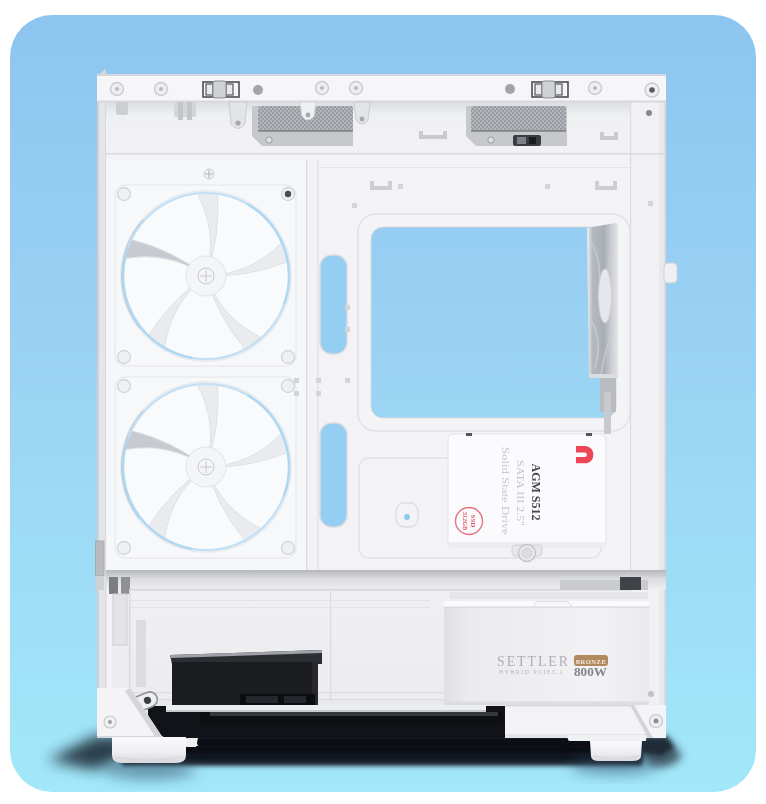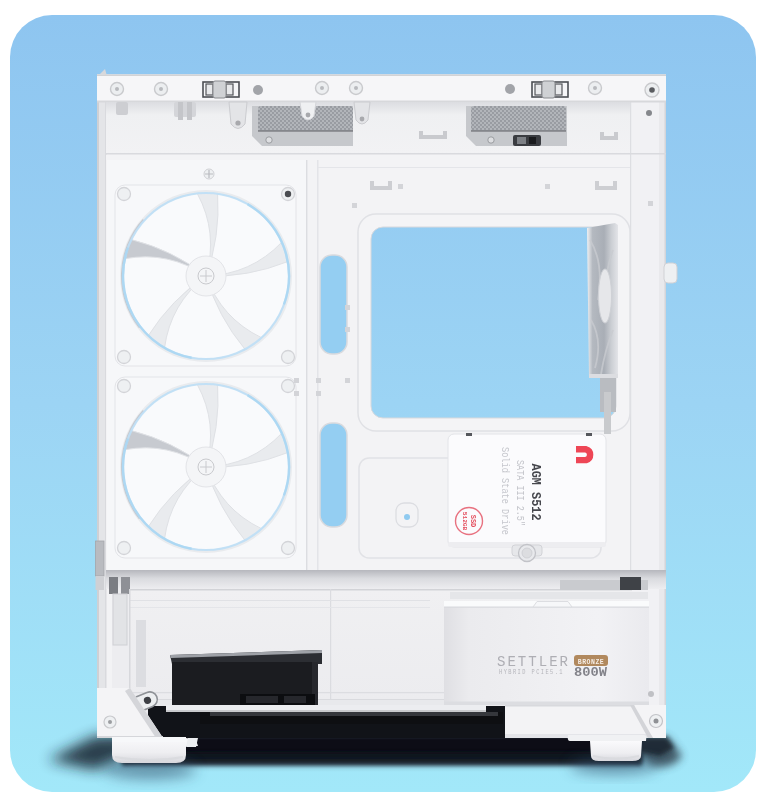--- a/index.html
+++ b/index.html
@@ -1,16 +1,16 @@
 <!DOCTYPE html>
 <html><head>
 <meta charset="utf-8">
 <style>
   html,body{margin:0;padding:0;background:#ffffff;}
-  .stage{width:766px;height:800px;position:relative;font-family:Liberation Mono, monospace;}
+  .stage{width:766px;height:800px;position:relative;font-family:Liberation Serif, serif;}
   svg{display:block;}
 </style>
 </head>
 <body>
 <div class="stage">
 <svg width="766" height="804" viewBox="0 0 766 804" xmlns="http://www.w3.org/2000/svg">
 <defs>
   <linearGradient id="bgGrad" gradientUnits="userSpaceOnUse" x1="383" y1="15" x2="383" y2="792">
     <stop offset="0" stop-color="#8ec5f0"></stop>
     <stop offset="0.5" stop-color="#9cd4f4"></stop>

